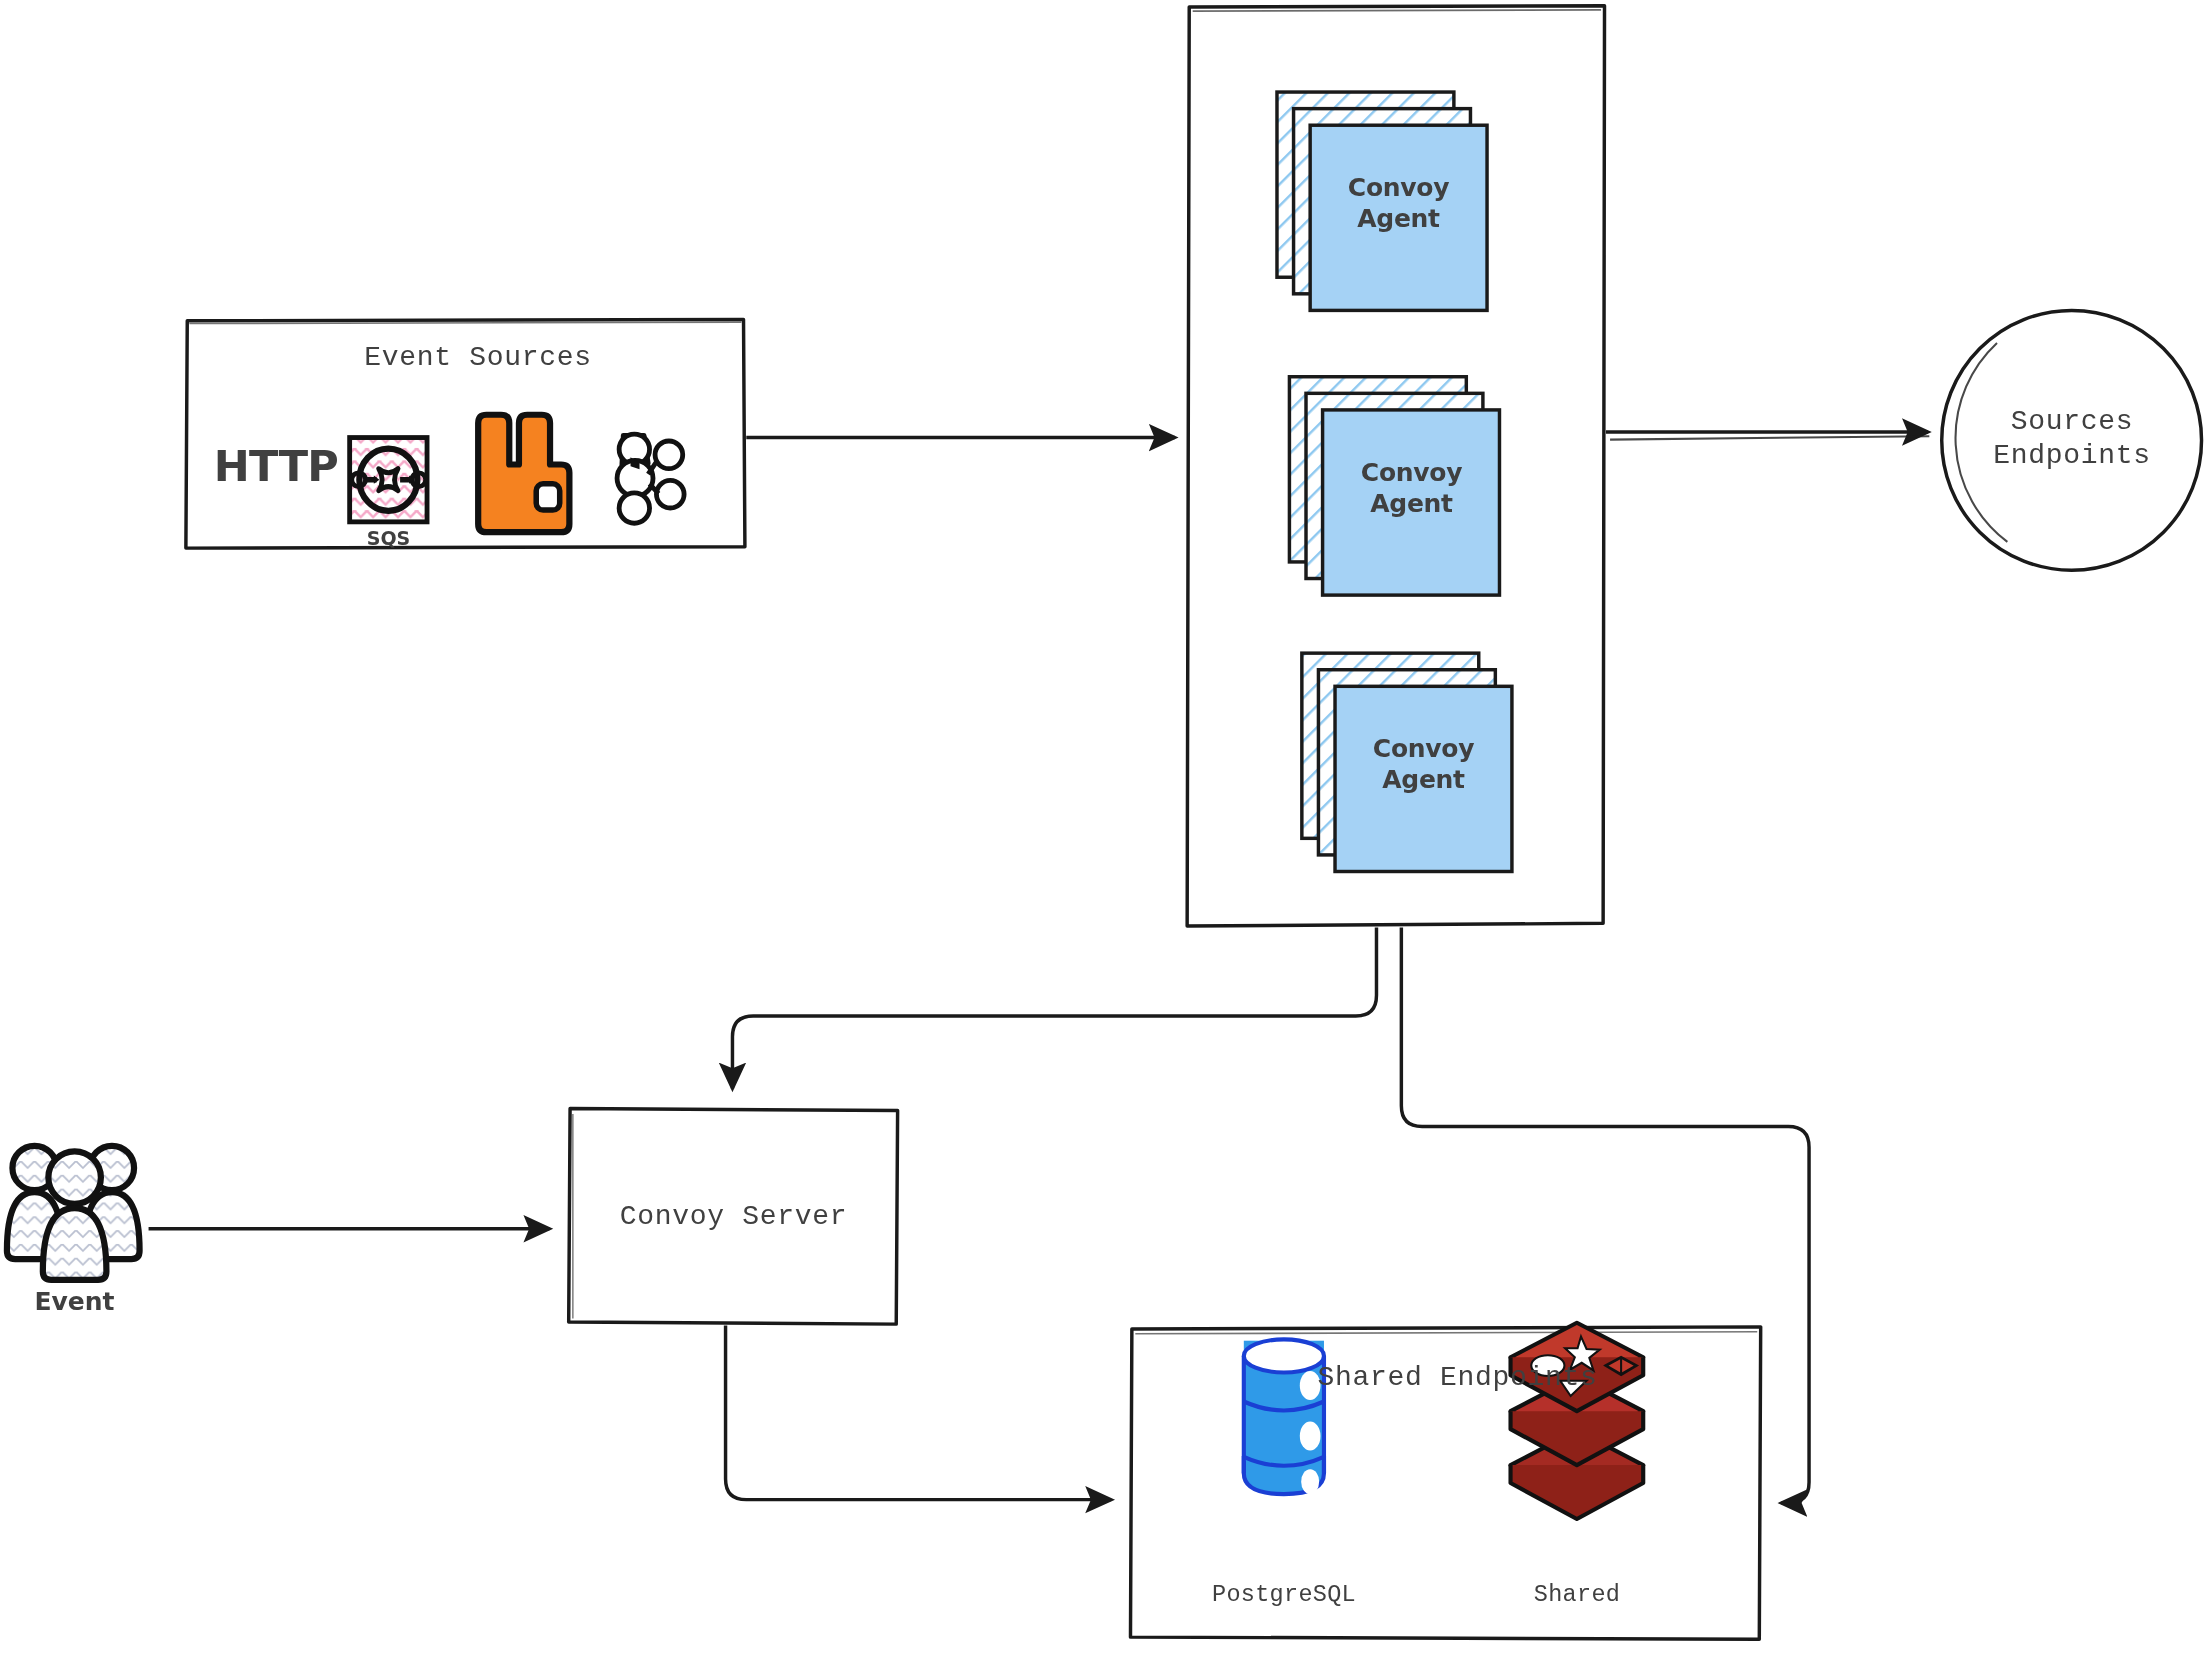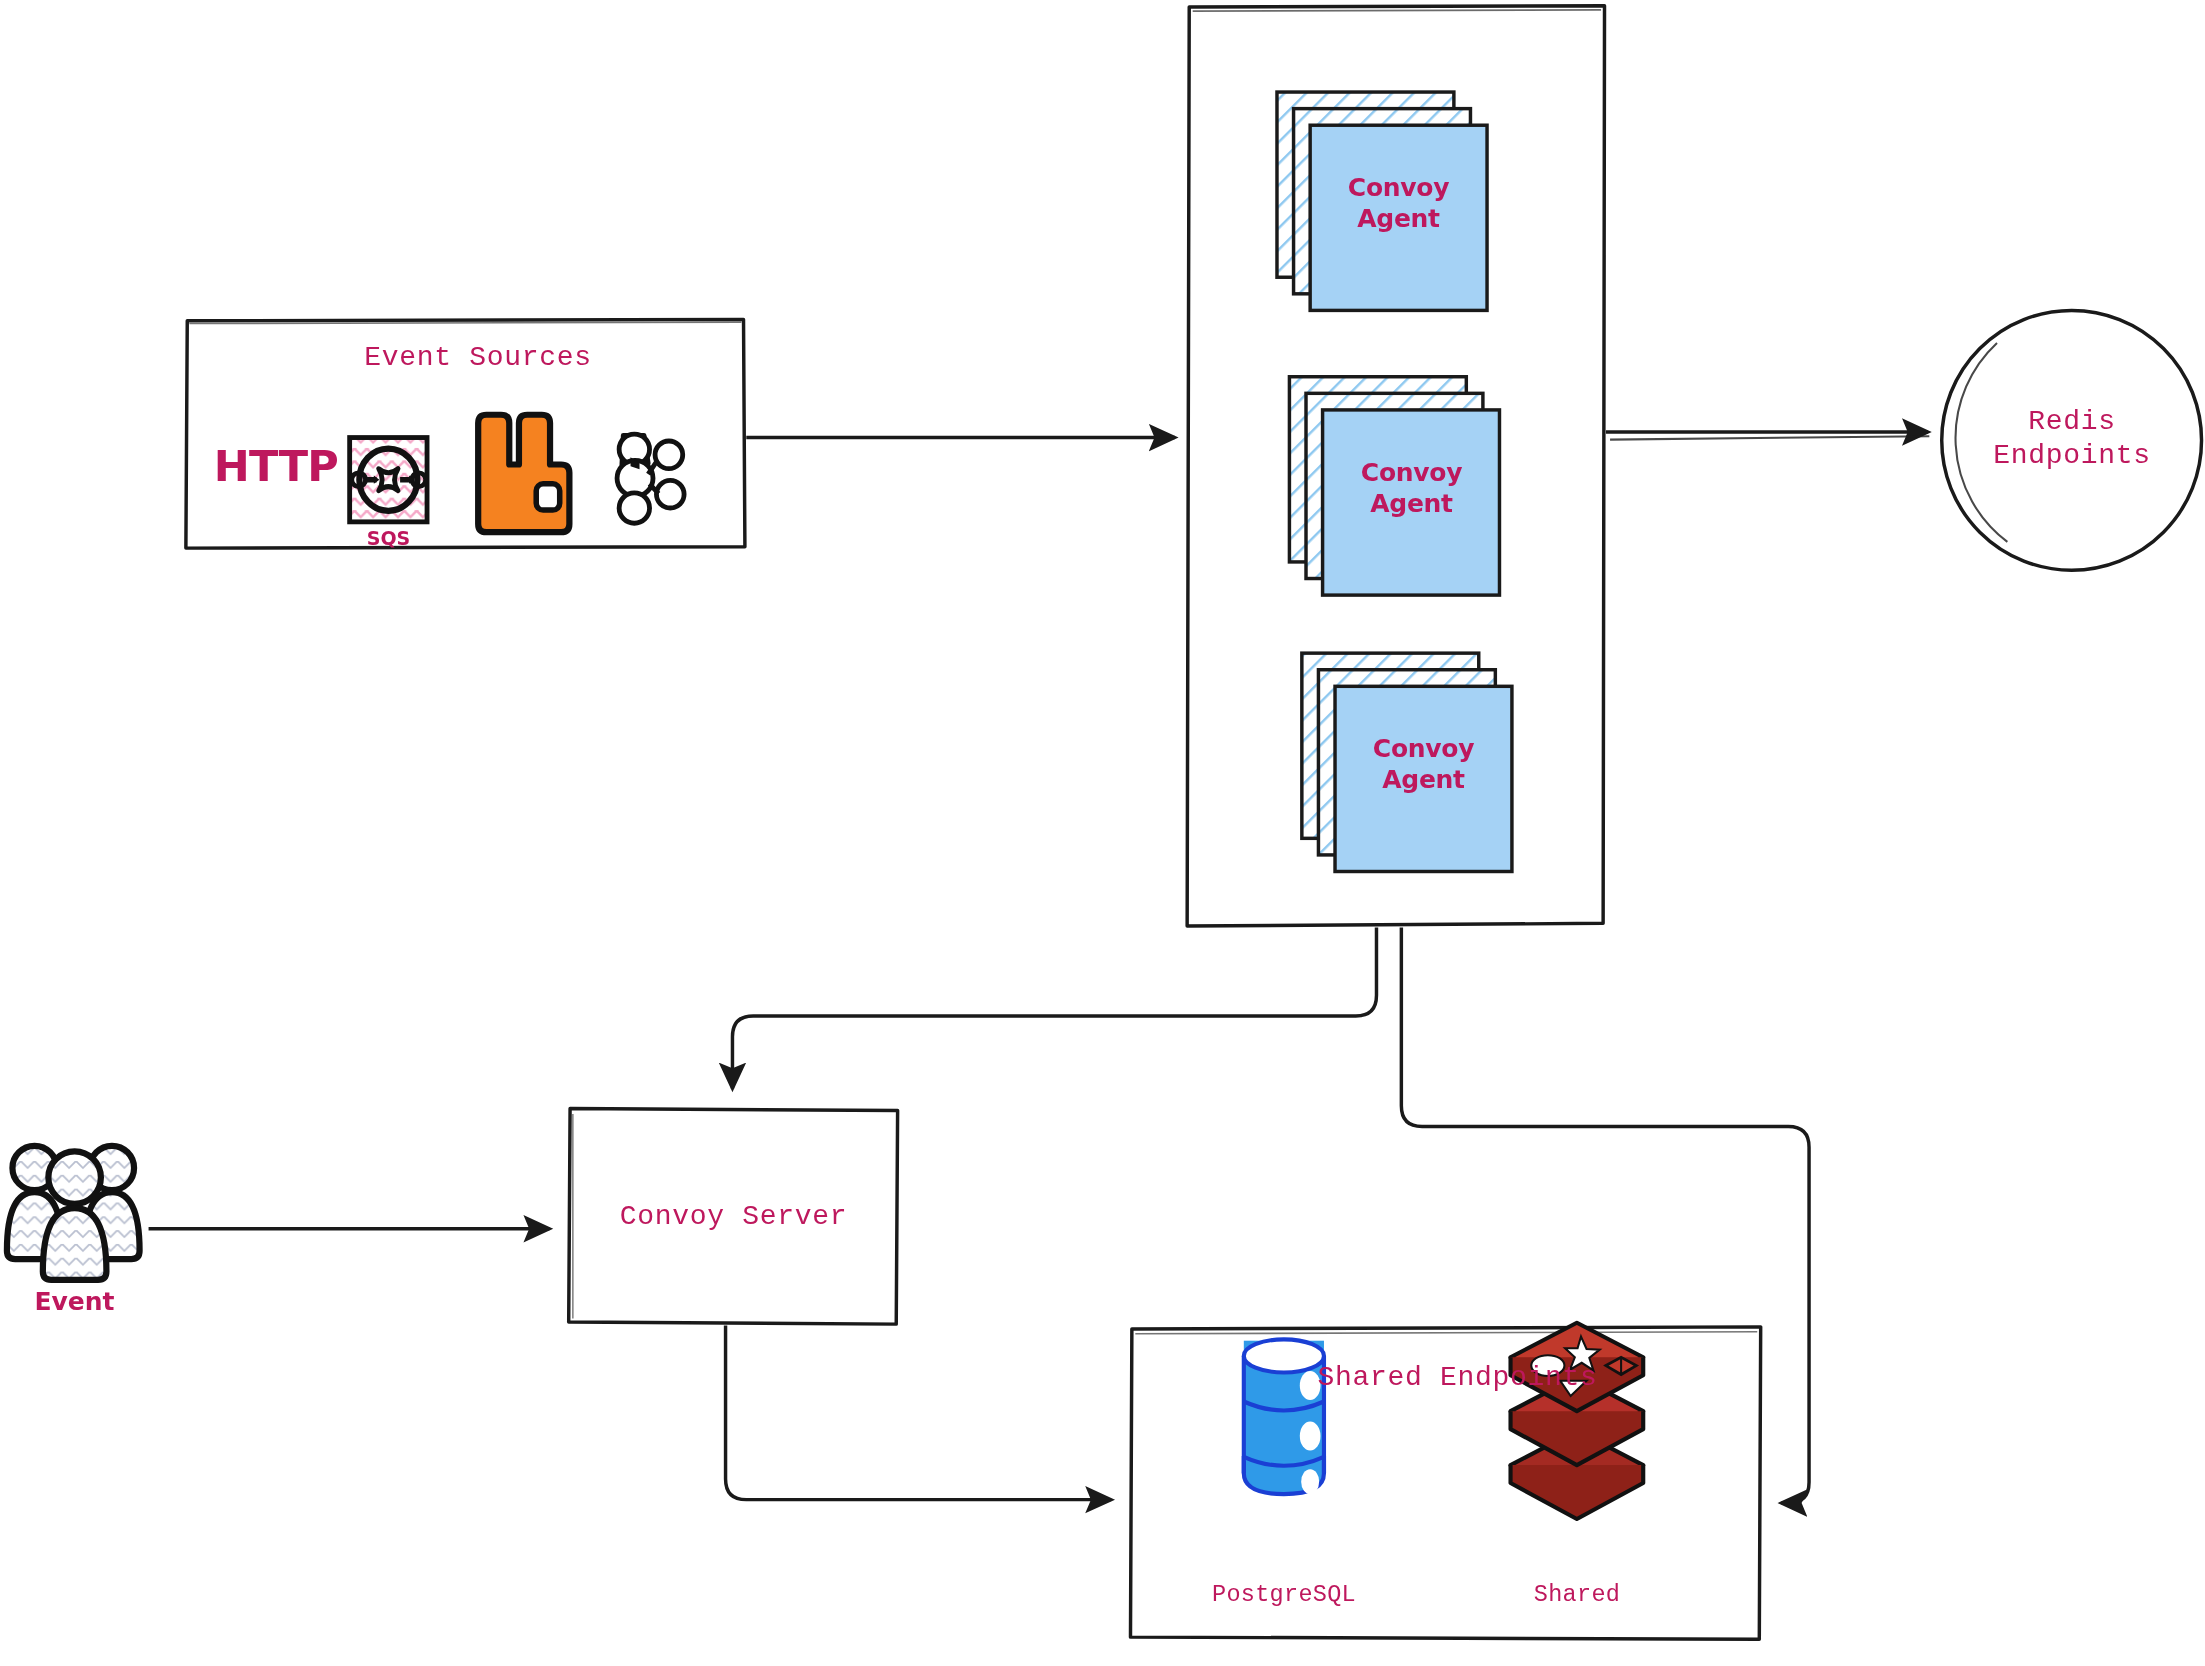--- a/index.html
+++ b/index.html
@@ -16,21 +16,21 @@
     font-family: "Liberation Mono", "DejaVu Sans Mono", monospace;
   }
   #canvas {
     position: absolute;
     top: 0; left: 0;
     width: 2205px;
     height: 1667px;
   }
   .lbl {
     position: absolute;
-    color: #be185d;
+    color: #404040;
     text-align: center;
     white-space: pre;
     line-height: 1.22;
     pointer-events: none;
   }
   .mono { font-family: "Liberation Mono", "DejaVu Sans Mono", monospace; }
   .sans { font-family: "DejaVu Sans", "Liberation Sans", sans-serif; }
   .title-lbl { font-size: 28px; letter-spacing: 0.7px; margin-left: 11px; }
   .agent-lbl { font-size: 25px; font-weight: 600; letter-spacing: -0.3px; }
   .node-lbl  { font-size: 28px; letter-spacing: 0.7px; }
@@ -208,21 +208,21 @@
 
 <div class="lbl sans agent-lbl" style="left:1310px; top:173px; width:177px;">Convoy
 Agent</div>
 
 <div class="lbl sans agent-lbl" style="left:1323px; top:458px; width:177px;">Convoy
 Agent</div>
 
 <div class="lbl sans agent-lbl" style="left:1335px; top:734px; width:177px;">Convoy
 Agent</div>
 
-<div class="lbl mono node-lbl" style="left:1951px; top:405px; width:242px;">Redis
+<div class="lbl mono node-lbl" style="left:1951px; top:405px; width:242px;">Sources
 Endpoints</div>
 
 <div class="lbl mono node-lbl" style="left:578px; top:1200px; width:311px;">Convoy Server</div>
 
 <div class="lbl sans users-lbl" style="left:5.5px; top:1287px; width:138px;">Event</div>
 
 <div class="lbl mono title-lbl" style="left:1305px; top:1361px; width:283px;">Shared Endpoints</div>
 
 <div class="lbl mono icon-lbl" style="left:1187px; top:1581px; width:194px;">PostgreSQL</div>
 

